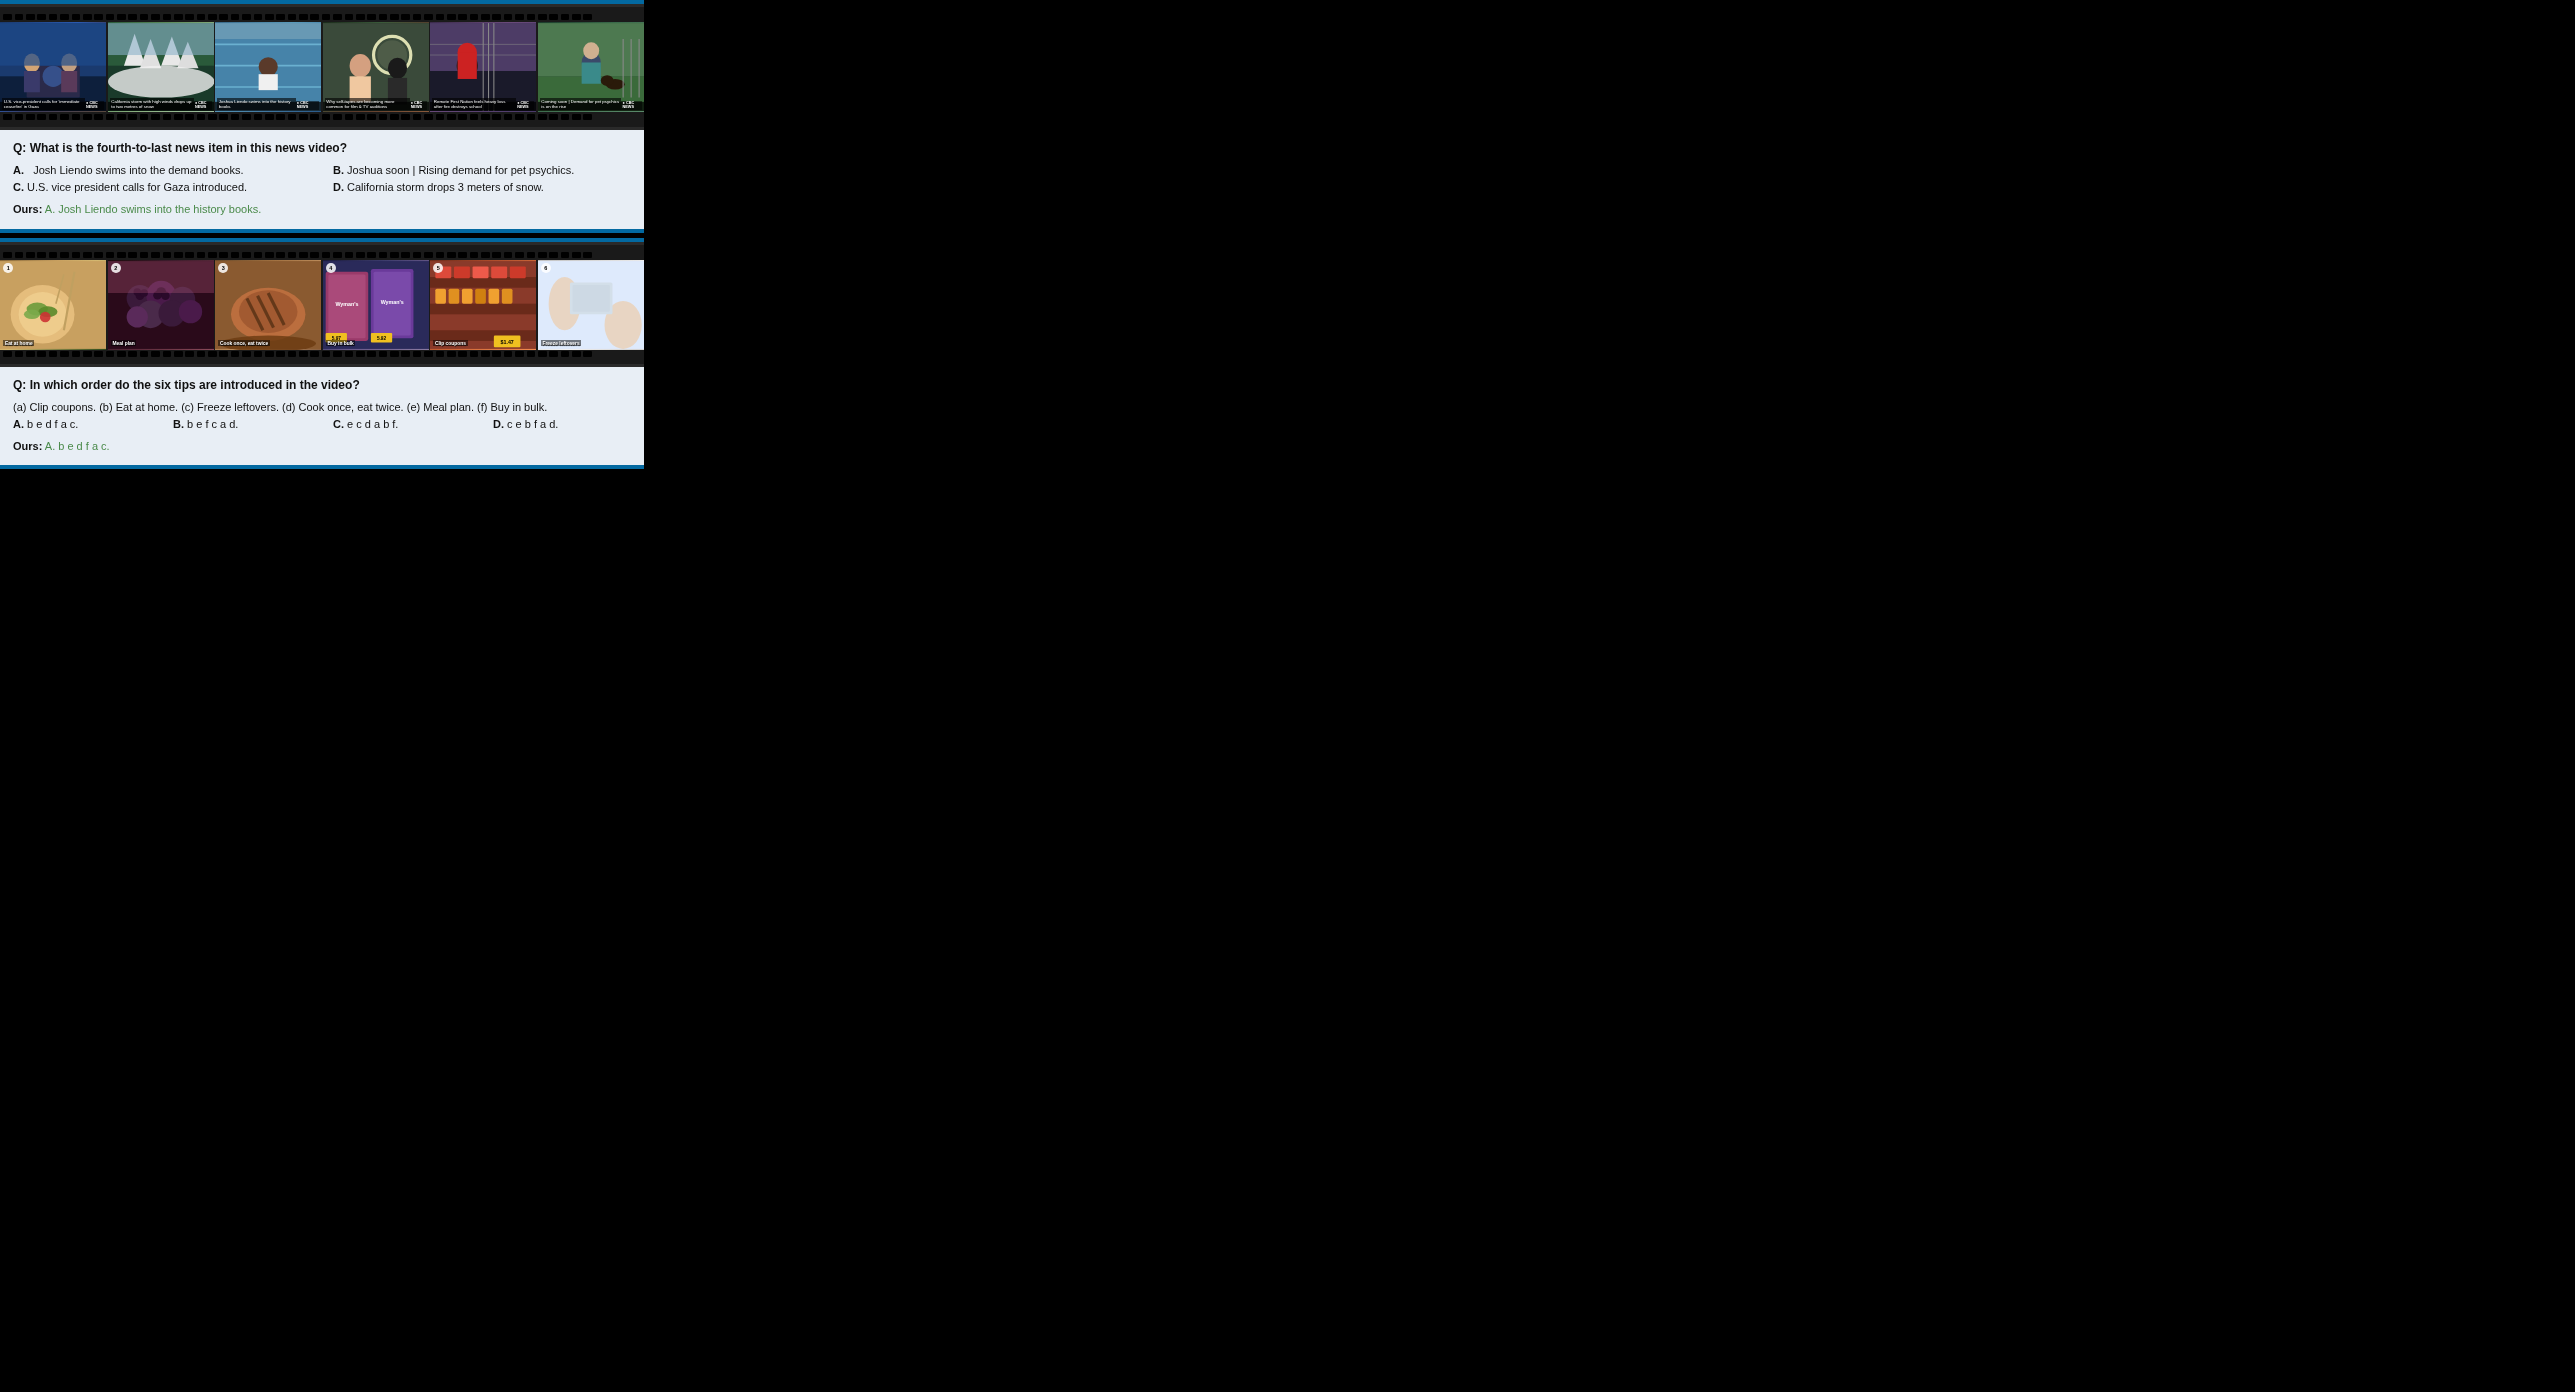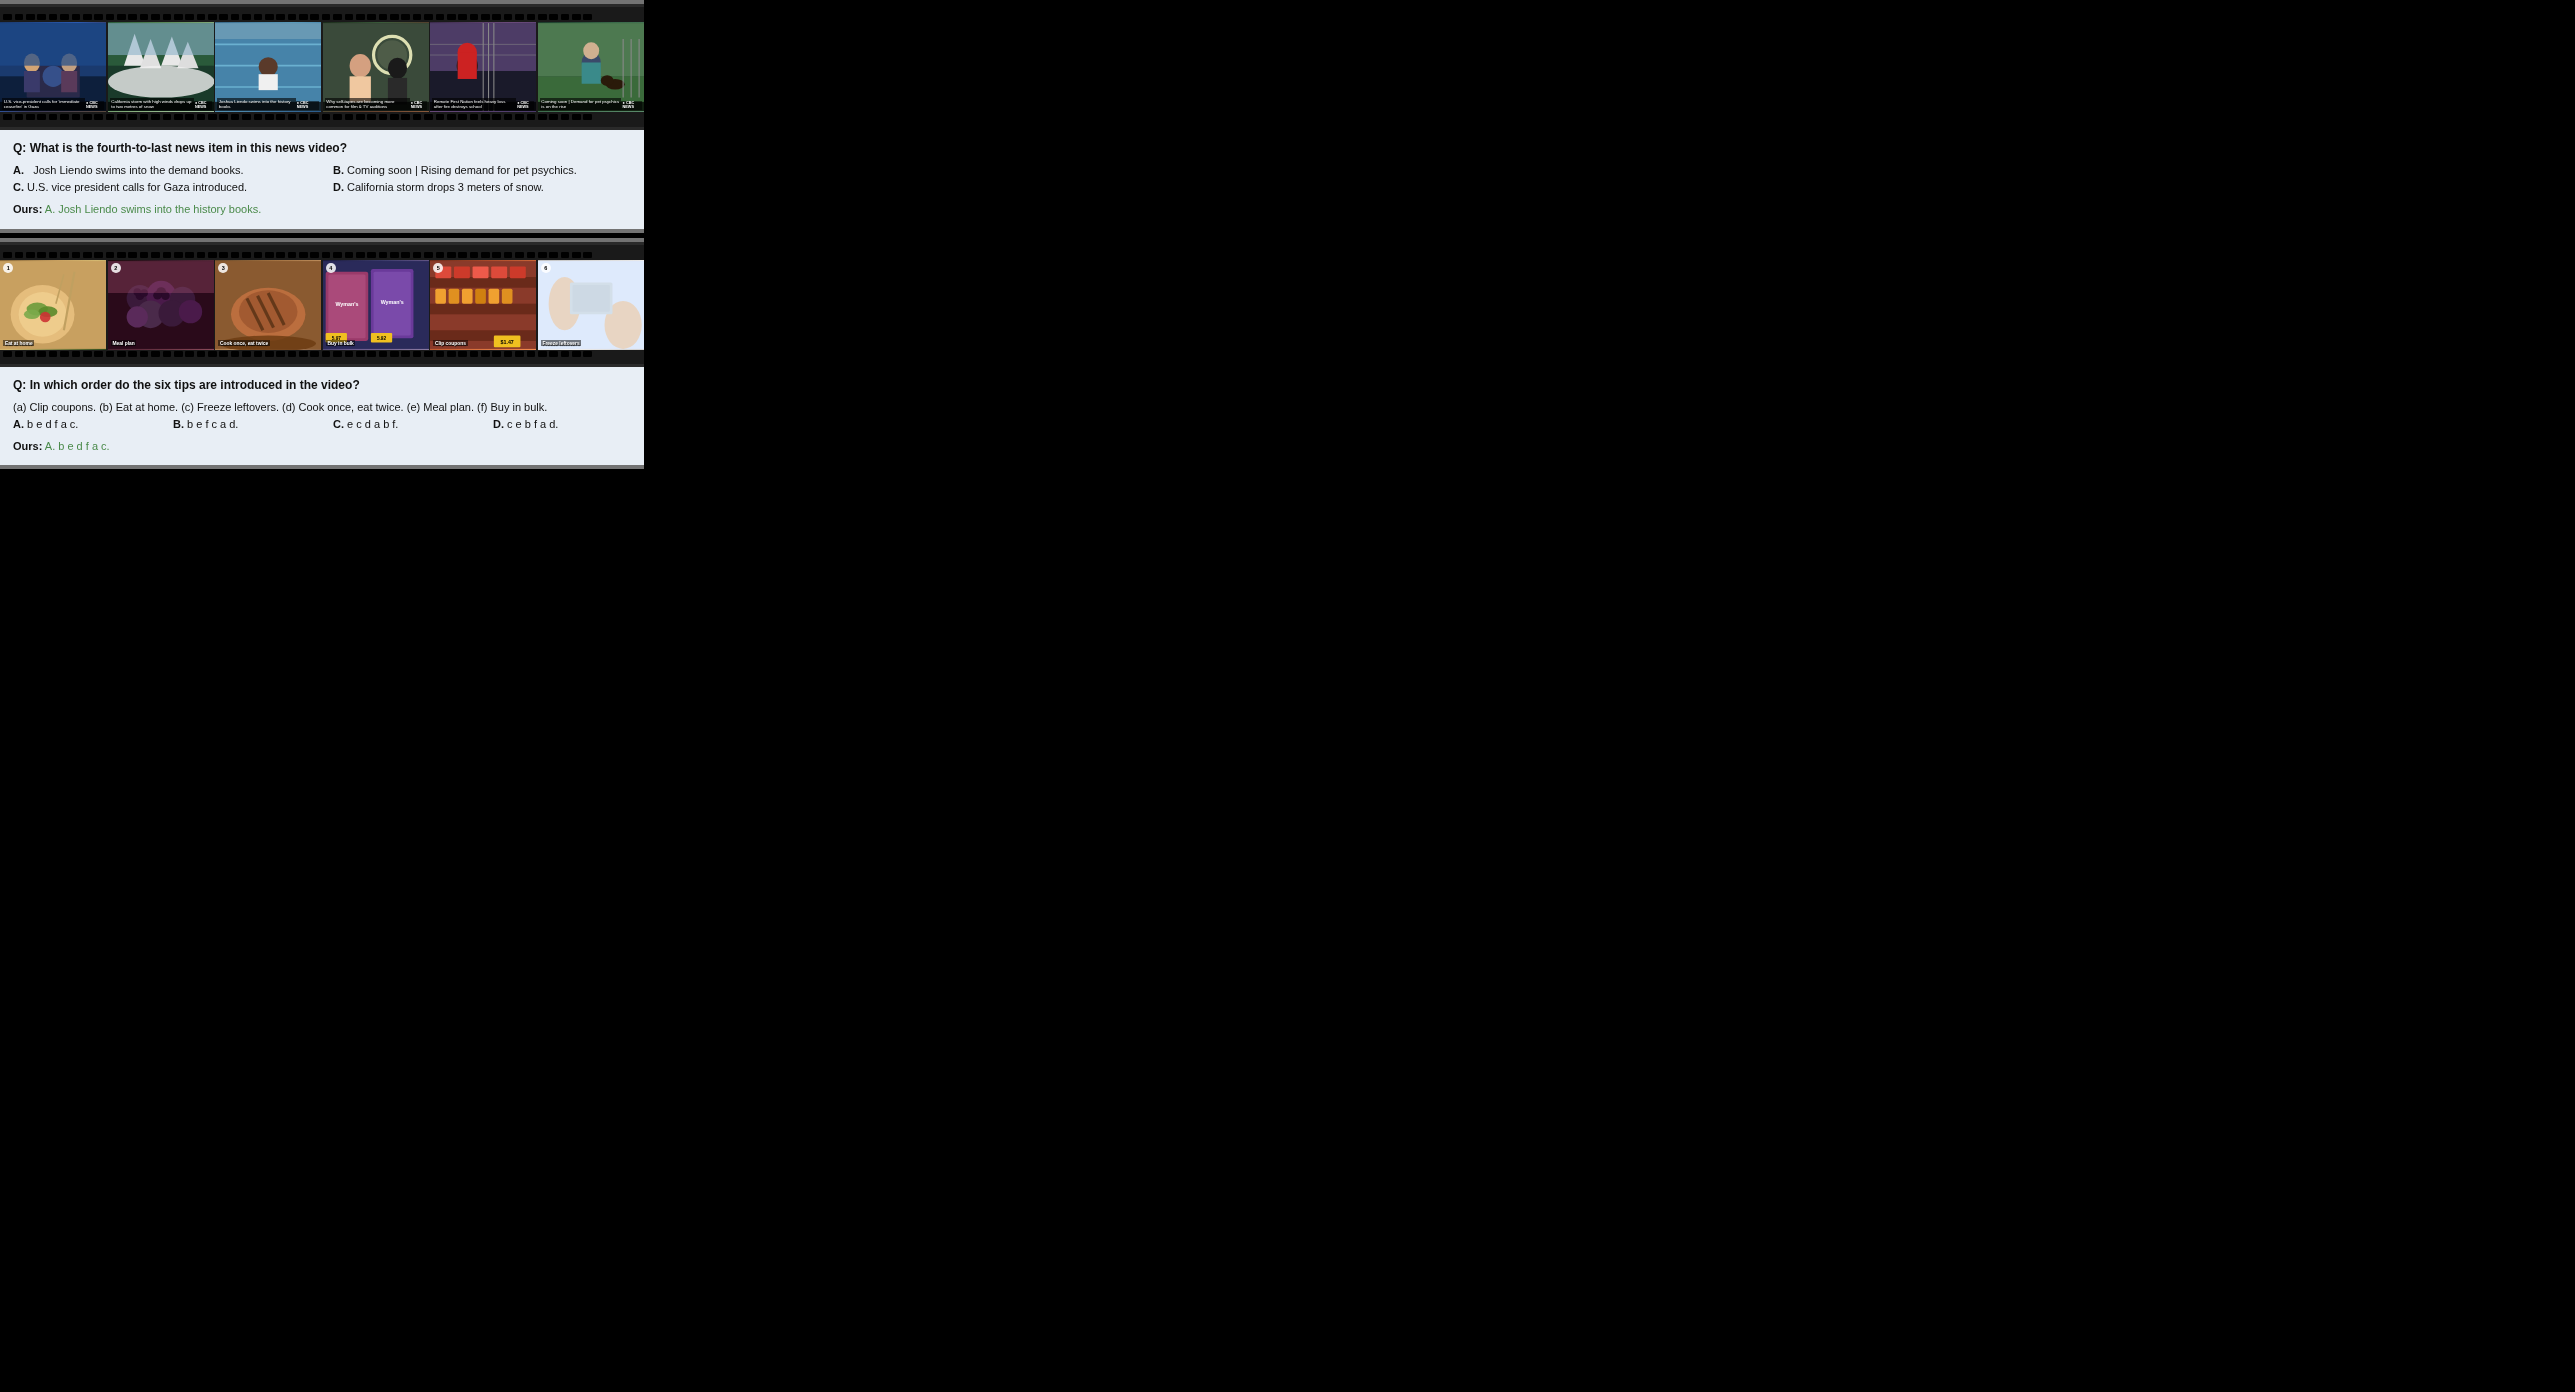--- a/index.html
+++ b/index.html
@@ -3,21 +3,21 @@
   <meta charset="utf-8">
   <style>
     * { margin: 0; padding: 0; box-sizing: border-box; }
     body {
       background: #000;
       font-family: Arial, sans-serif;
       width: 644px;
     }
 
     .section {
-      background: #737373;
+      background: #0369a1;
       padding: 4.4px 0;
     }
 
     
     .filmstrip {
       position: relative;
       background: #1a1a1a;
       padding: 5.5px 0;
       border-top: 3.3px solid #2a2a2a;
       border-bottom: 3.3px solid #2a2a2a;
@@ -429,21 +429,21 @@
 
   <div class="qa-section">
     <div class="question">Q: What is the fourth-to-last news item in this news video?</div>
     <div class="answers-grid">
       <div class="answer-item">
         <span class="answer-label">A.&nbsp;&nbsp;</span>
         <span>Josh Liendo swims into the demand books.</span>
       </div>
       <div class="answer-item">
         <span class="answer-label">B. </span>
-        <span>Coming soon | Rising demand for pet psychics.</span>
+        <span>Joshua soon | Rising demand for pet psychics.</span>
       </div>
       <div class="answer-item">
         <span class="answer-label">C. </span>
         <span>U.S. vice president calls for Gaza introduced.</span>
       </div>
       <div class="answer-item">
         <span class="answer-label">D. </span>
         <span>California storm drops 3 meters of snow.</span>
       </div>
     </div>

